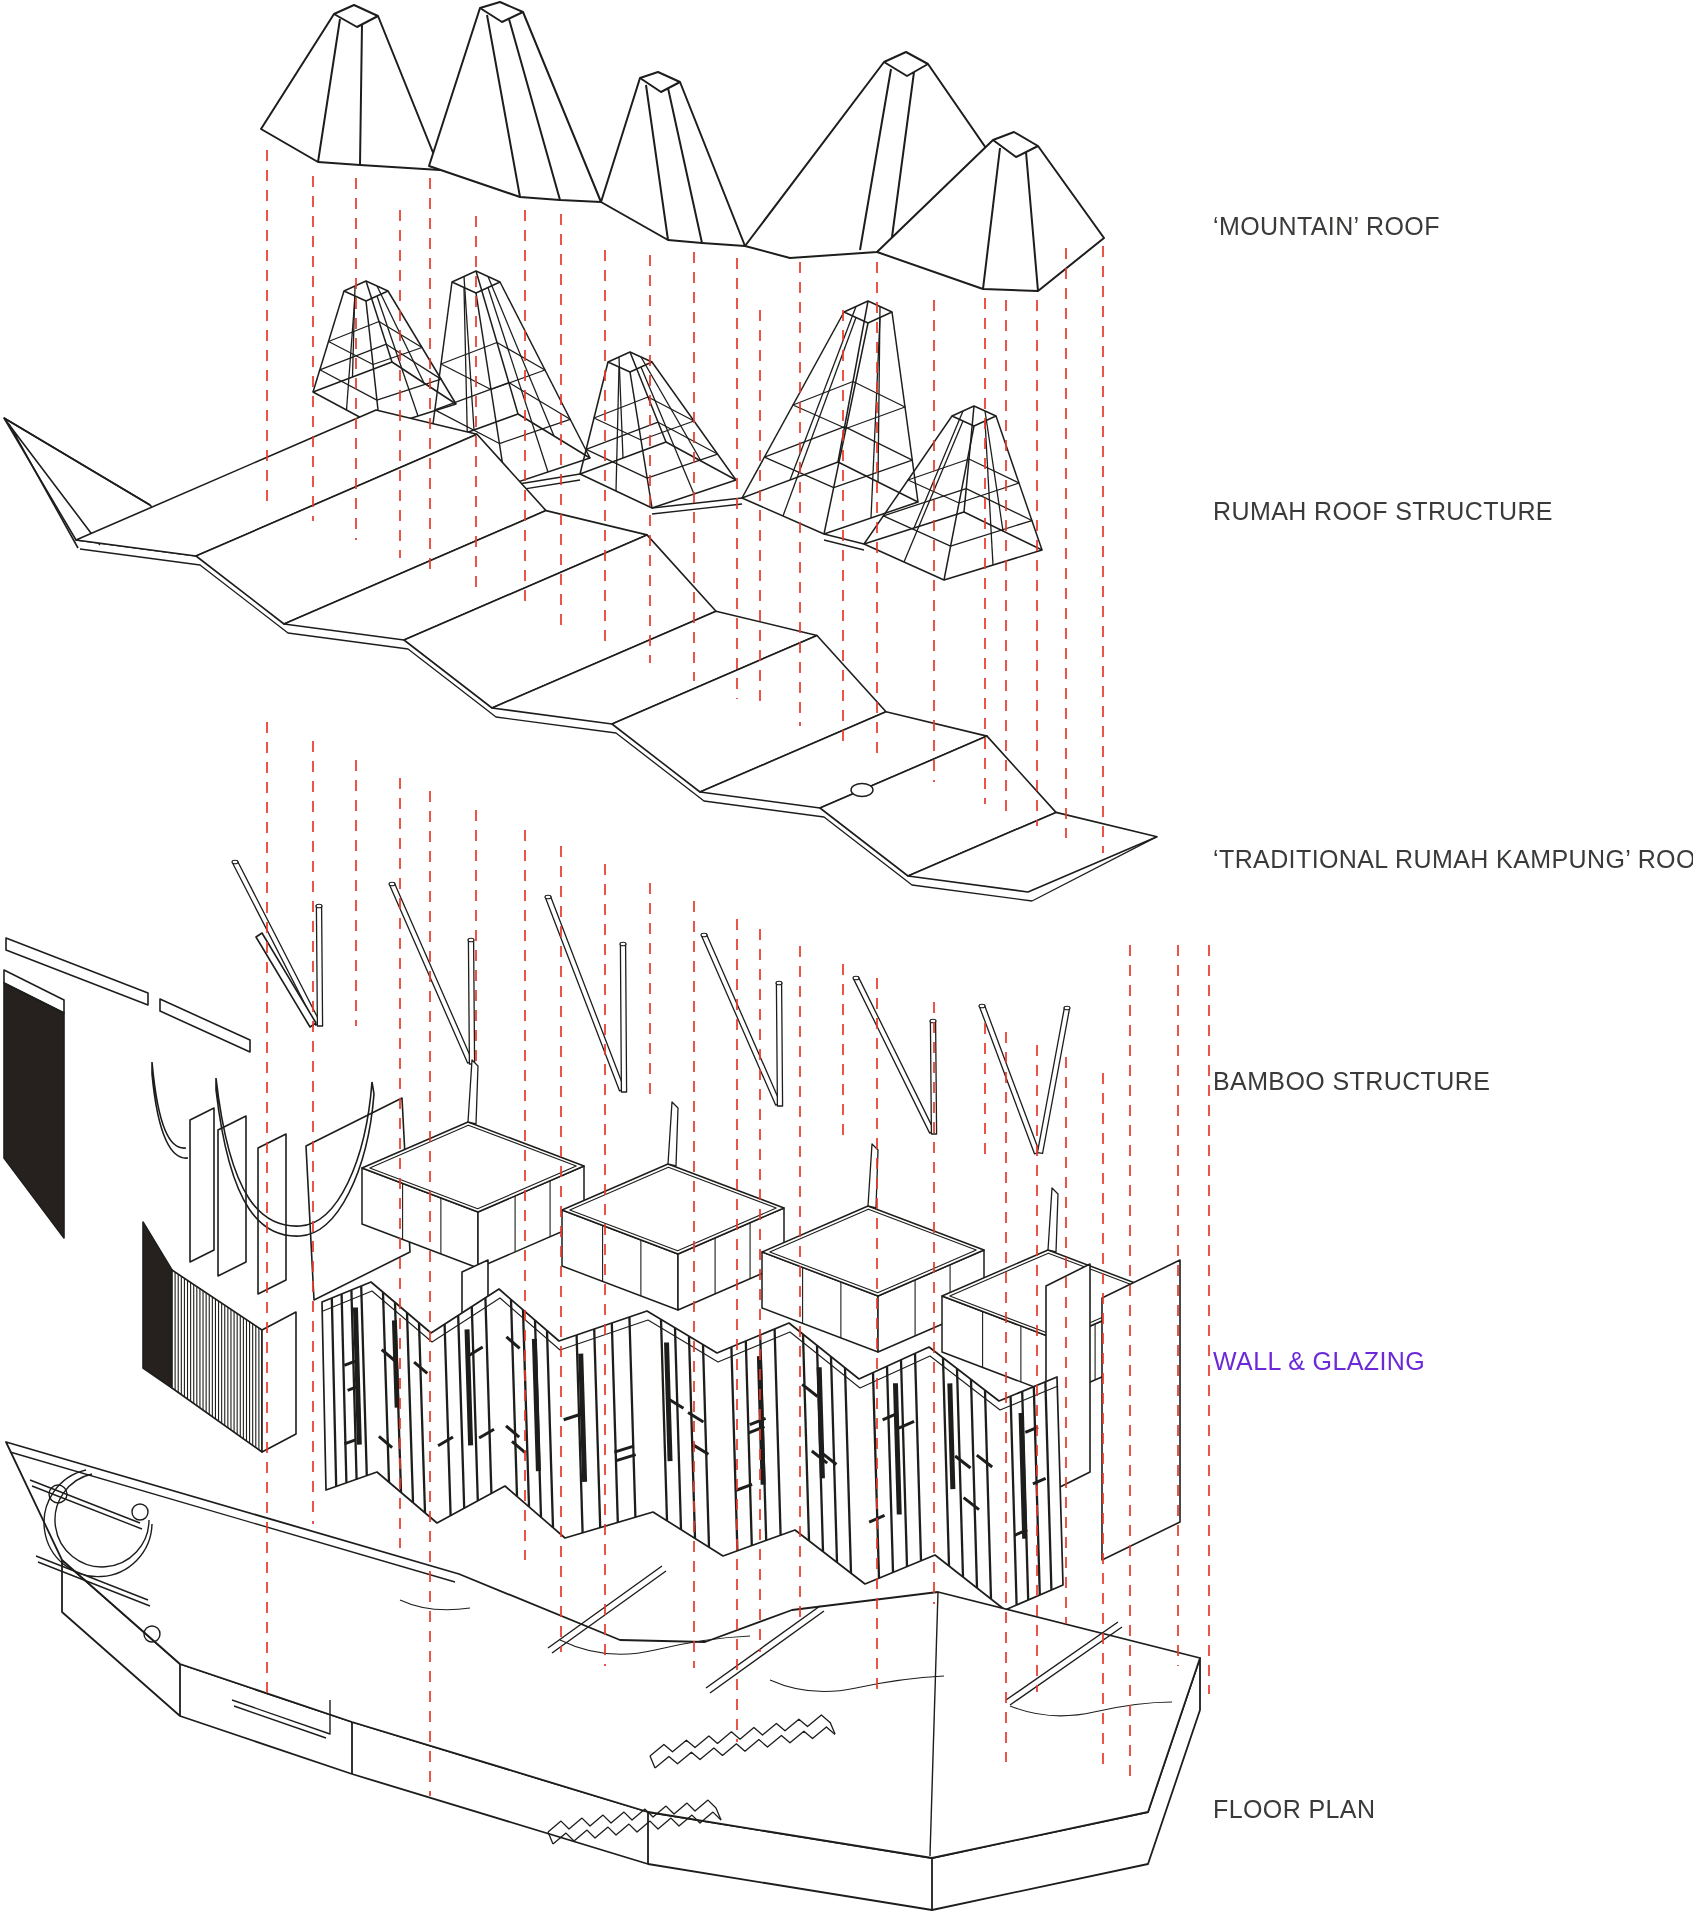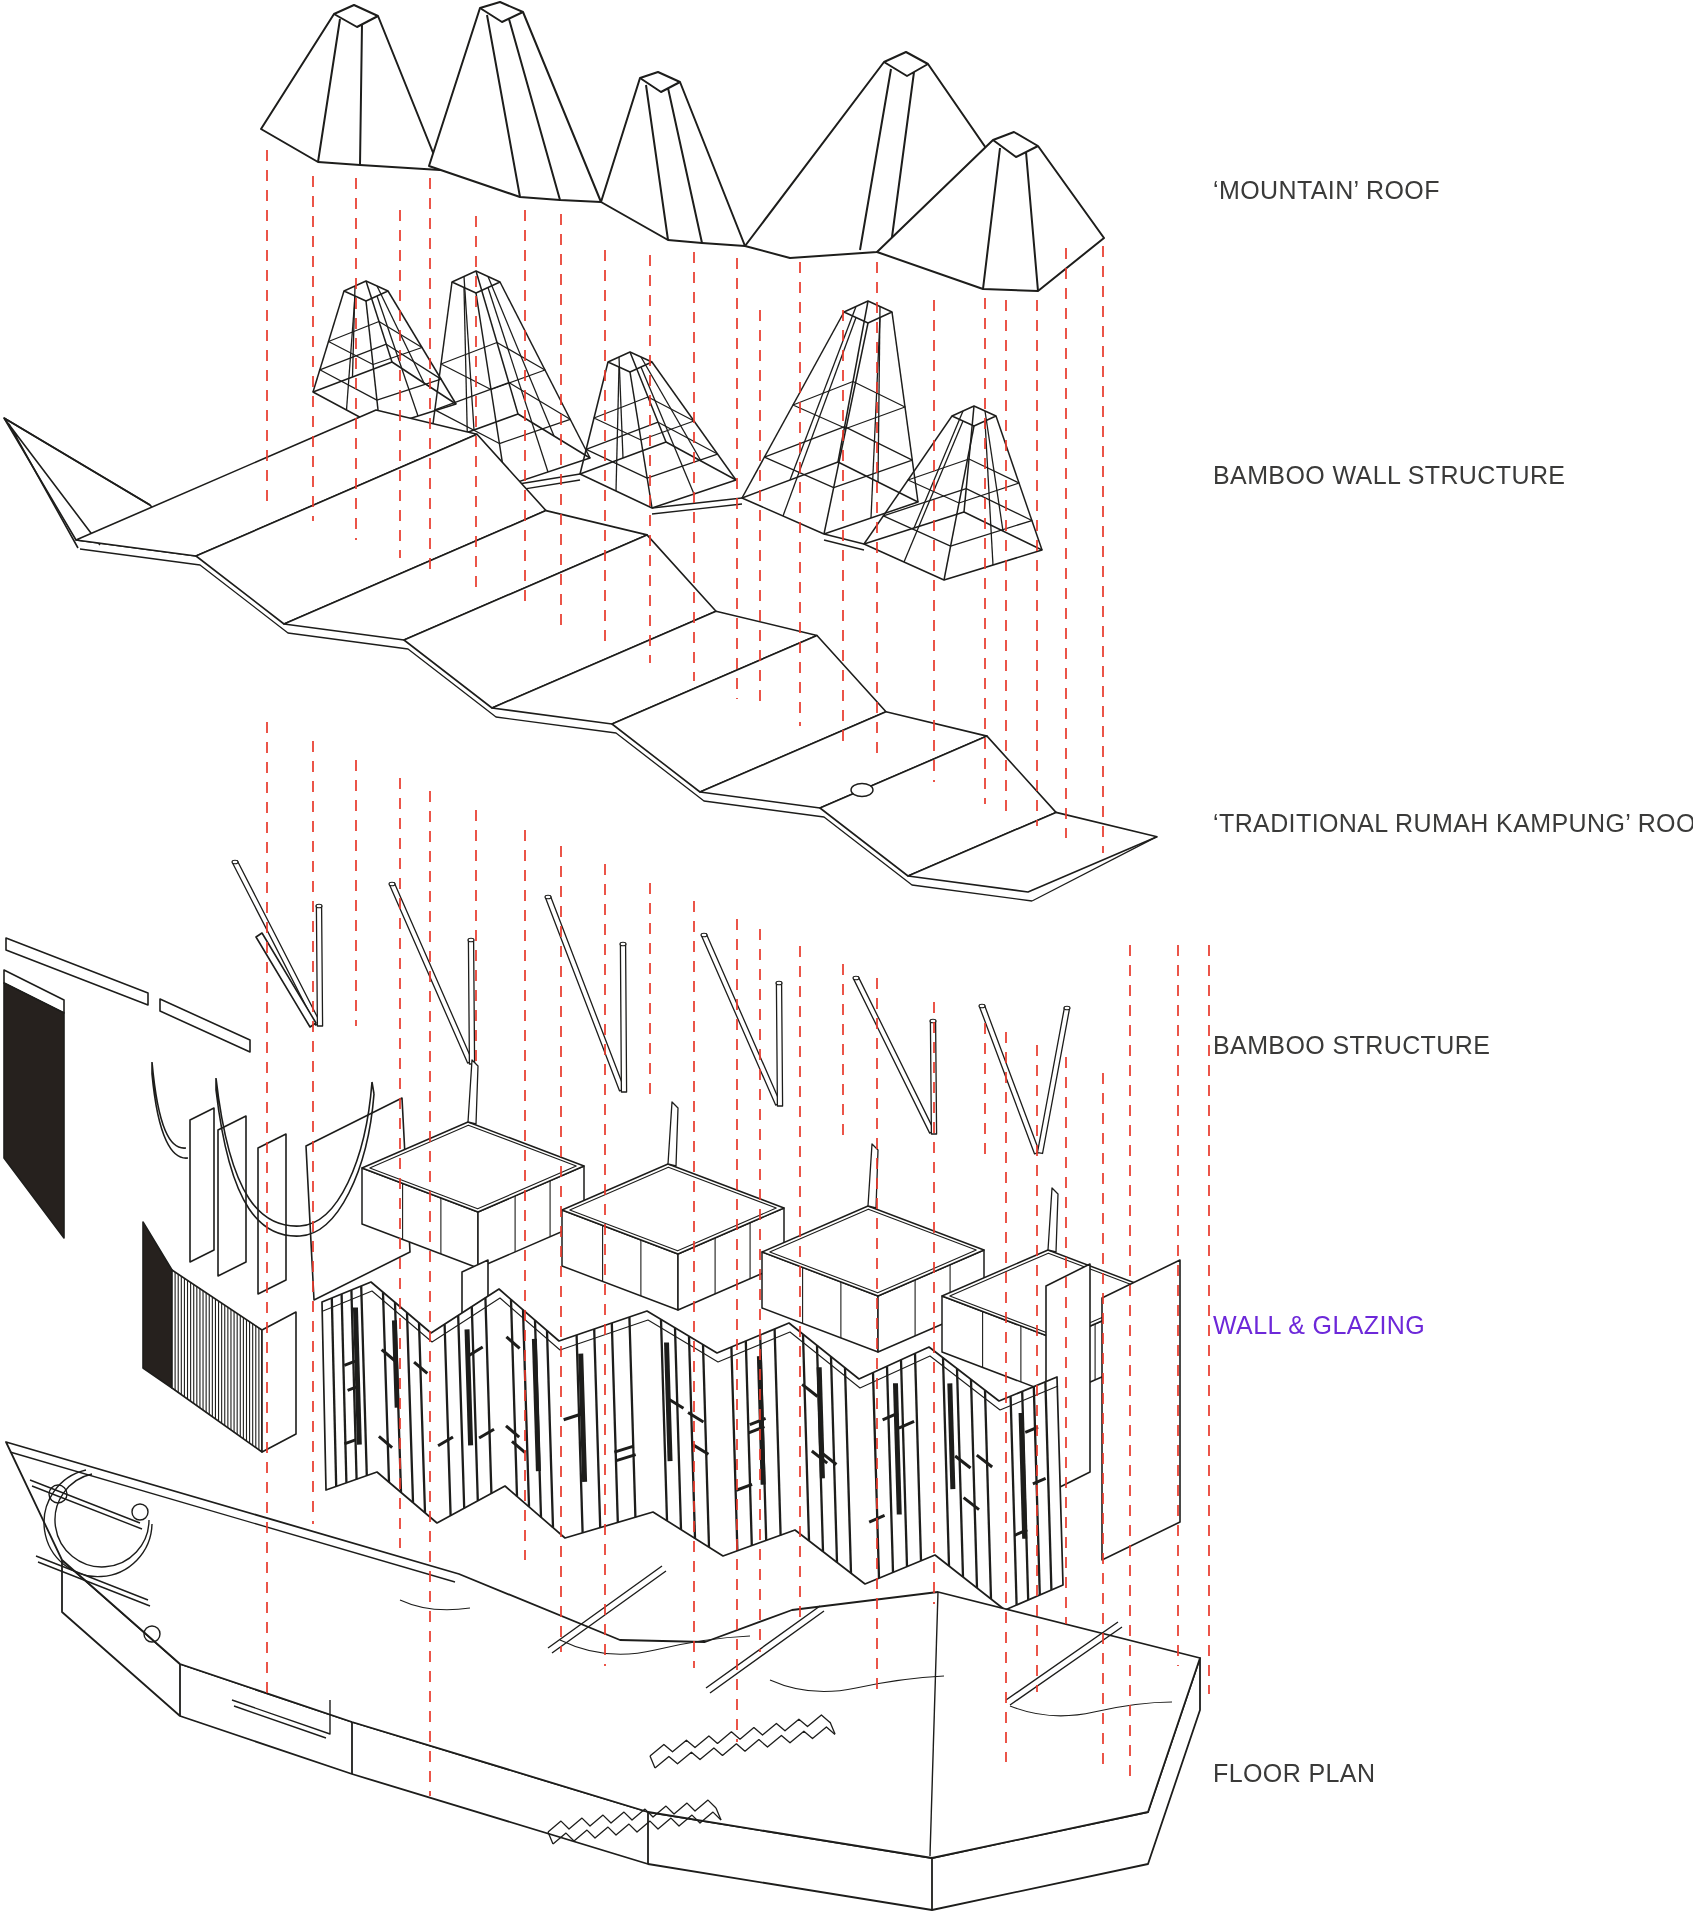--- a/index.html
+++ b/index.html
@@ -1,19 +1,19 @@
 <!DOCTYPE html>
 <html><head>
 <meta charset="utf-8">
 <style>
   html,body{margin:0;padding:0;background:#ffffff;}
   body{width:1693px;height:1920px;position:relative;font-family:"Liberation Sans",sans-serif;overflow:hidden;}
   .stage{position:absolute;left:0;top:0;width:1693px;height:1920px;}
   svg{position:absolute;left:0;top:0;}
-  .layer-label{position:absolute;left:1213px;color:#3a3a39;font-size:25px;letter-spacing:.4px;white-space:nowrap;font-weight:400;}
+  .layer-label{position:absolute;left:1213px;color:#3a3a39;font-size:25px;letter-spacing:.4px;white-space:nowrap;font-weight:400;margin-top:36px;}
   #lbl-0{top:176px;}
   #lbl-1{top:461px;}
   #lbl-2{top:809px;}
   #lbl-3{top:1031px;}
   #lbl-4{top:1311px;}
   #lbl-5{top:1759px;}
 </style>
 </head>
 <body>
 
@@ -435,18 +435,18 @@
         <line x1="1130" y1="945" x2="1130" y2="1782"></line>
         <line x1="1178" y1="945" x2="1178" y2="1666"></line>
         <line x1="1209" y1="945" x2="1209" y2="1694"></line>
       </g>
 </svg>
 
 </div>
 
 <div>
   <div class="layer-label" id="lbl-0" style="color: rgb(58, 58, 57);">‘MOUNTAIN’ ROOF</div>
-  <div class="layer-label" id="lbl-1" style="color: rgb(58, 58, 57);">BAMBOO WALL STRUCTURE</div>
+  <div class="layer-label" id="lbl-1" style="color: rgb(58, 58, 57);">RUMAH ROOF STRUCTURE</div>
   <div class="layer-label" id="lbl-2" style="color: rgb(58, 58, 57);">‘TRADITIONAL RUMAH KAMPUNG’ ROOF</div>
   <div class="layer-label" id="lbl-3" style="color: rgb(58, 58, 57);">BAMBOO STRUCTURE</div>
   <div class="layer-label" id="lbl-4" style="color: #6d28d9;">WALL &amp; GLAZING</div>
   <div class="layer-label" id="lbl-5" style="color: rgb(58, 58, 57); text-align: center;">FLOOR PLAN</div>
 </div>
 
 </body></html>

